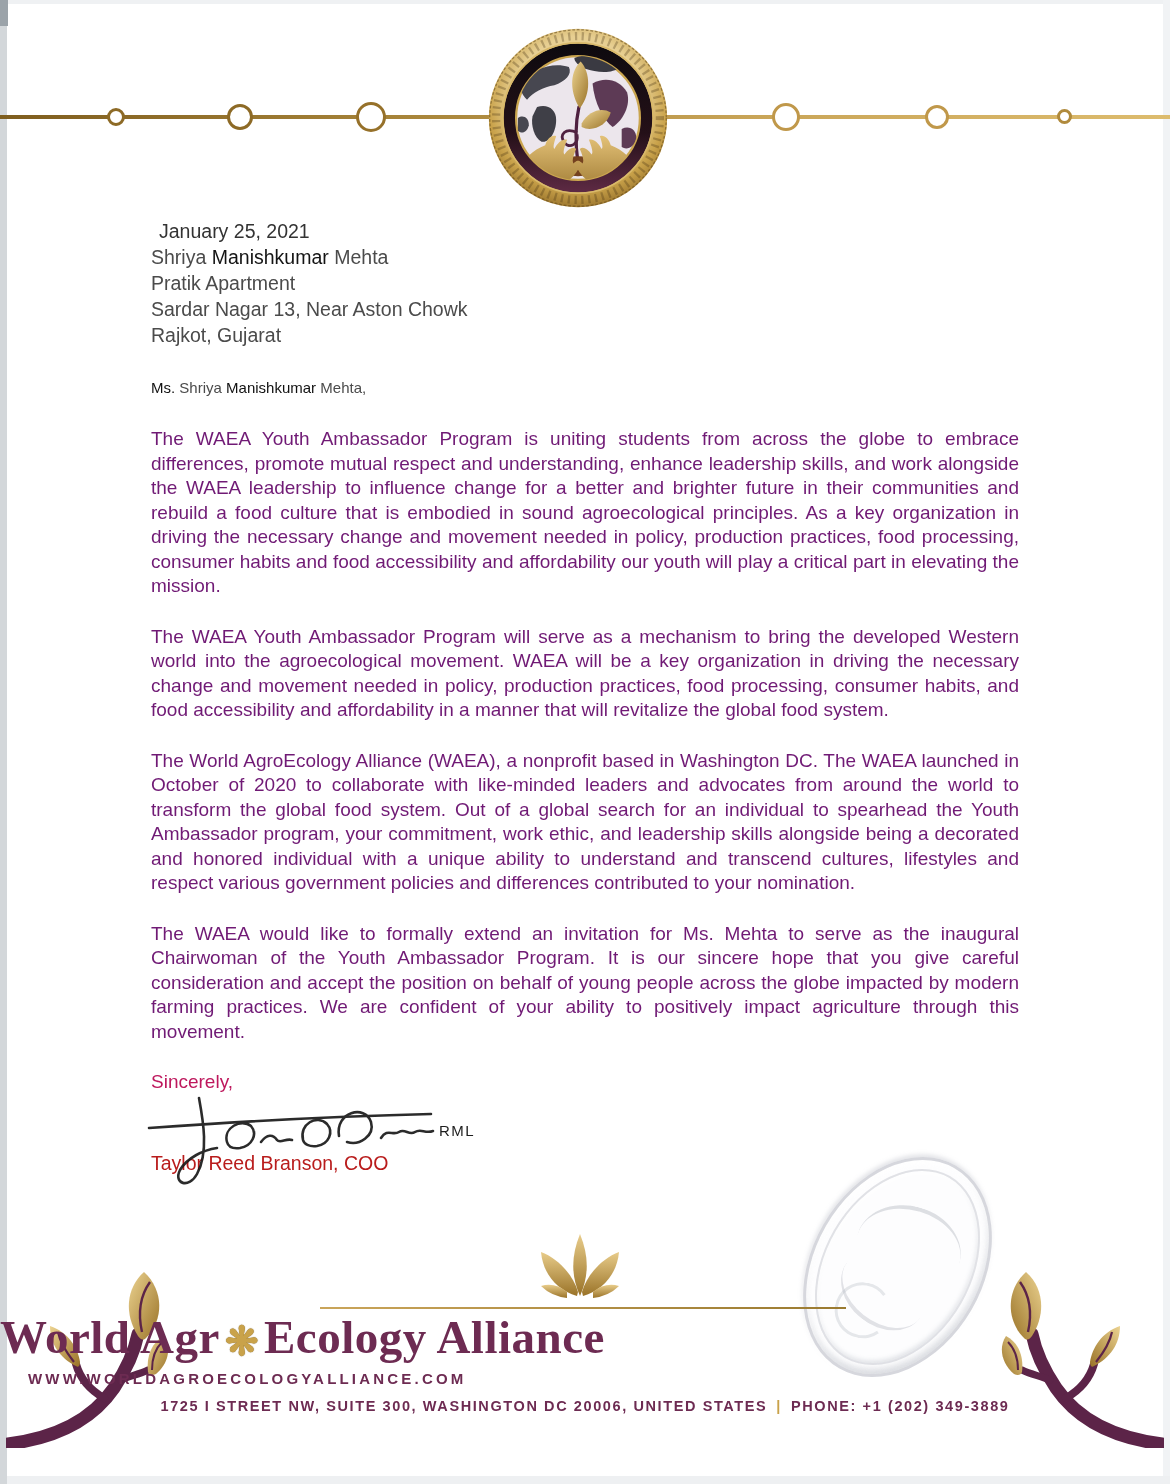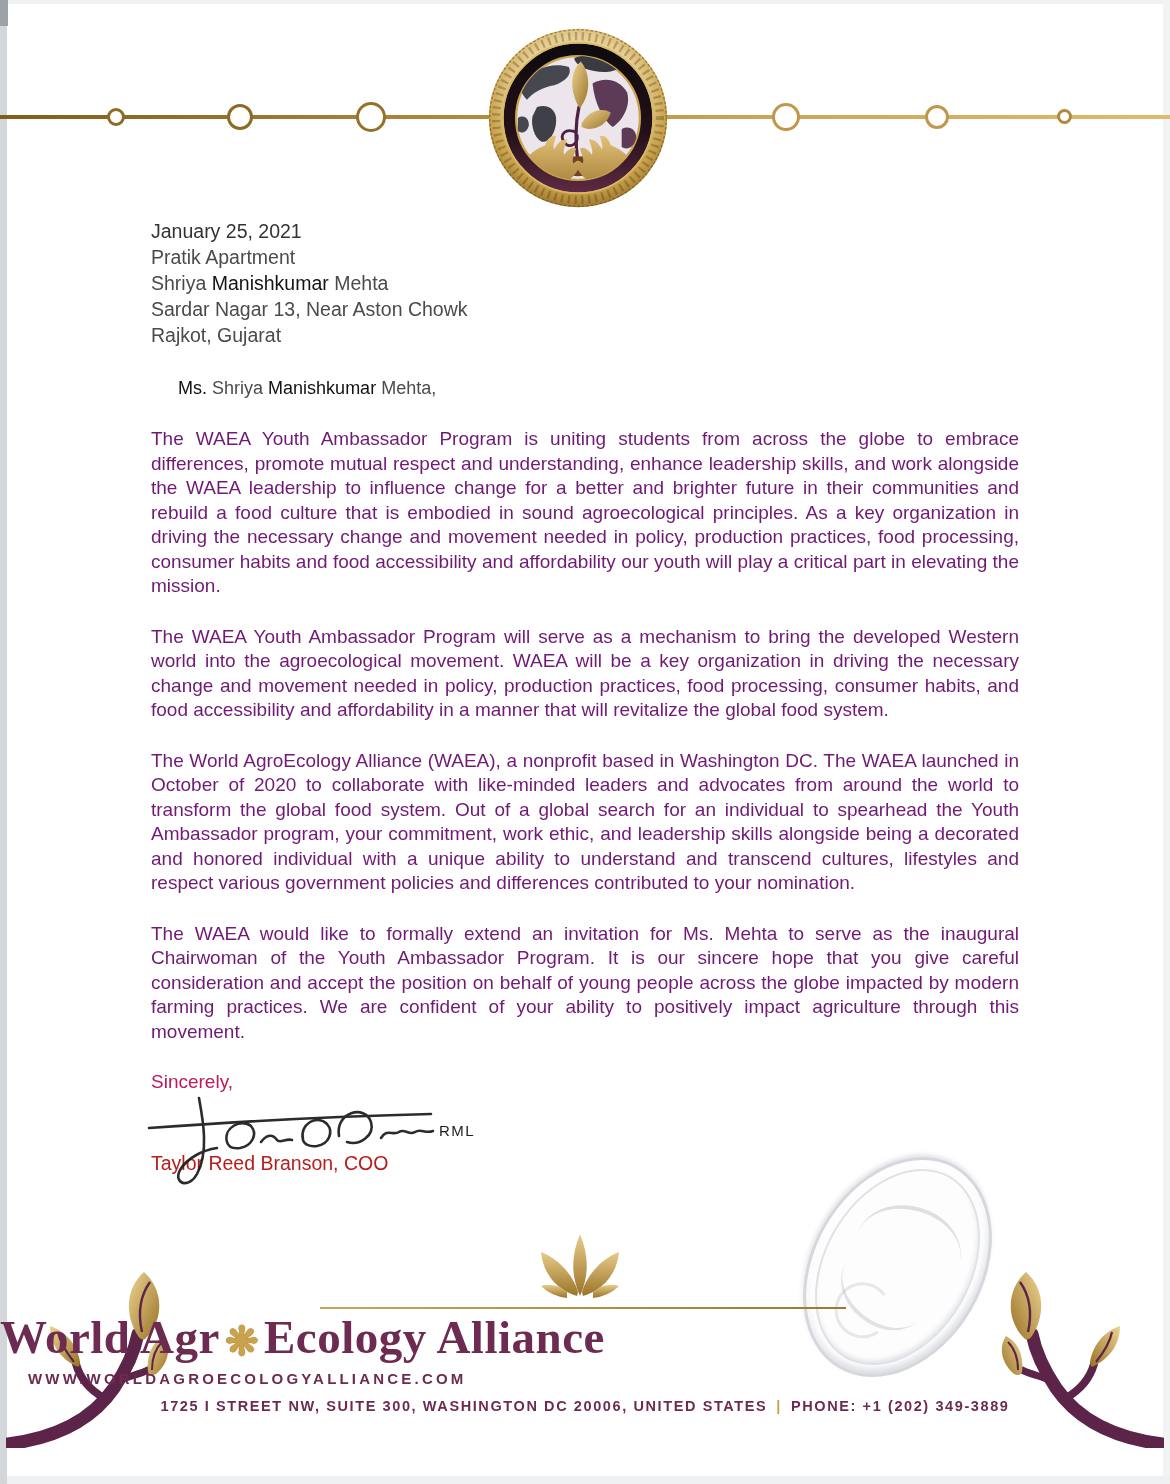--- a/index.html
+++ b/index.html
@@ -23,23 +23,23 @@
   .r4{left:772px;top:103px;width:28px;height:28px;border:3px solid #c0984a;}
   .r5{left:925px;top:105px;width:24px;height:24px;border:3px solid #c0984a;}
   .r6{left:1057px;top:109px;width:15px;height:15px;border:3px solid #b08a3c;}
 
   .logo{position:absolute;left:487px;top:27px;width:182px;height:182px;}
 
   
   .letter{position:absolute;left:151px;top:218px;width:868px;color:#2f2f2f;}
   .addr{font-size:19.5px;line-height:26px;color:#4b4b4b;}
   .addr .dark{color:#141414;}
-  .date{color:#333333;}
+  .date{color:#333333;margin-left:8px;}
   .name-line span + span{margin-left:0.28em;}
-  .salutation{margin-top:27px;font-size:18px;line-height:26px;color:#4b4b4b;margin-left:27px;}
+  .salutation{margin-top:27px;font-size:15px;line-height:26px;color:#4b4b4b;}
   .salutation .dark{color:#111111;}
   .salutation span + span{margin-left:0.28em;}
   p.body{margin:26px 0 0;font-size:19px;line-height:24.5px;color:#701a75;
          text-align:justify;text-align-last:left;}
   .closing{margin-top:26px;font-size:19px;line-height:24.5px;color:#be185d;}
   .sig-block{position:relative;height:56px;}
   .sig-svg{position:absolute;left:-8px;top:-3px;width:372px;height:110px;overflow:visible;}
   .signer{font-size:19.5px;line-height:24.5px;color:#b91c1c;}
 
   
@@ -140,24 +140,24 @@
       <path d="M70,148 Q100,136 130,148 L128,160 Q100,168 72,160 Z" fill="#74411f"></path>
     </g>
     <g clip-path="url(#innerClip)">
       <path d="M28,172 C34,150 48,136 64,130 C66,122 72,118 76,120 C74,126 72,132 74,134 C78,126 84,122 88,124 C85,132 83,138 85,140 C90,133 95,131 98,134 C95,141 93,147 95,150 C99,146 102,146 103,150 C100,160 92,168 82,174 C64,184 46,190 40,196 L28,196 Z" fill="url(#handG)"></path>
       <path d="M172,172 C166,150 152,136 136,130 C134,122 128,118 124,120 C126,126 128,132 126,134 C122,126 116,122 112,124 C115,132 117,138 115,140 C110,133 105,131 102,134 C105,141 107,147 105,150 C101,146 98,146 97,150 C100,160 108,168 118,174 C136,184 154,190 160,196 L172,196 Z" fill="url(#handG)"></path>
     </g>
   </svg>
 
   <div class="letter">
     <div class="addr date">January 25, 2021</div>
-    <div class="addr">Pratik Apartment</div>
     <div class="addr name-line">
       <span>Shriya</span><span class="dark">Manishkumar</span><span>Mehta</span>
     </div>
+    <div class="addr">Pratik Apartment</div>
     <div class="addr">Sardar Nagar 13, Near Aston Chowk</div>
     <div class="addr">Rajkot, Gujarat</div>
 
     <div class="salutation">
       <span class="dark">Ms.</span><span>Shriya</span><span class="dark">Manishkumar</span><span>Mehta,</span>
     </div>
 
     <p class="body">The WAEA Youth Ambassador Program is uniting students from across the globe to embrace differences, promote mutual respect and understanding, enhance leadership skills, and work alongside the WAEA leadership to influence change for a better and brighter future in their communities and rebuild a food culture that is embodied in sound agroecological principles. As a key organization in driving the necessary change and movement needed in policy, production practices, food processing, consumer habits and food accessibility and affordability our youth will play a critical part in elevating the mission.</p>
     <p class="body">The WAEA Youth Ambassador Program will serve as a mechanism to bring the developed Western world into the agroecological movement. WAEA will be a key organization in driving the necessary change and movement needed in policy, production practices, food processing, consumer habits, and food accessibility and affordability in a manner that will revitalize the global food system.</p>
     <p class="body">The World AgroEcology Alliance (WAEA), a nonprofit based in Washington DC. The WAEA launched in October of 2020 to collaborate with like-minded leaders and advocates from around the world to transform the global food system. Out of a global search for an individual to spearhead the Youth Ambassador program, your commitment, work ethic, and leadership skills alongside being a decorated and honored individual with a unique ability to understand and transcend cultures, lifestyles and respect various government policies and differences contributed to your nomination.</p>

